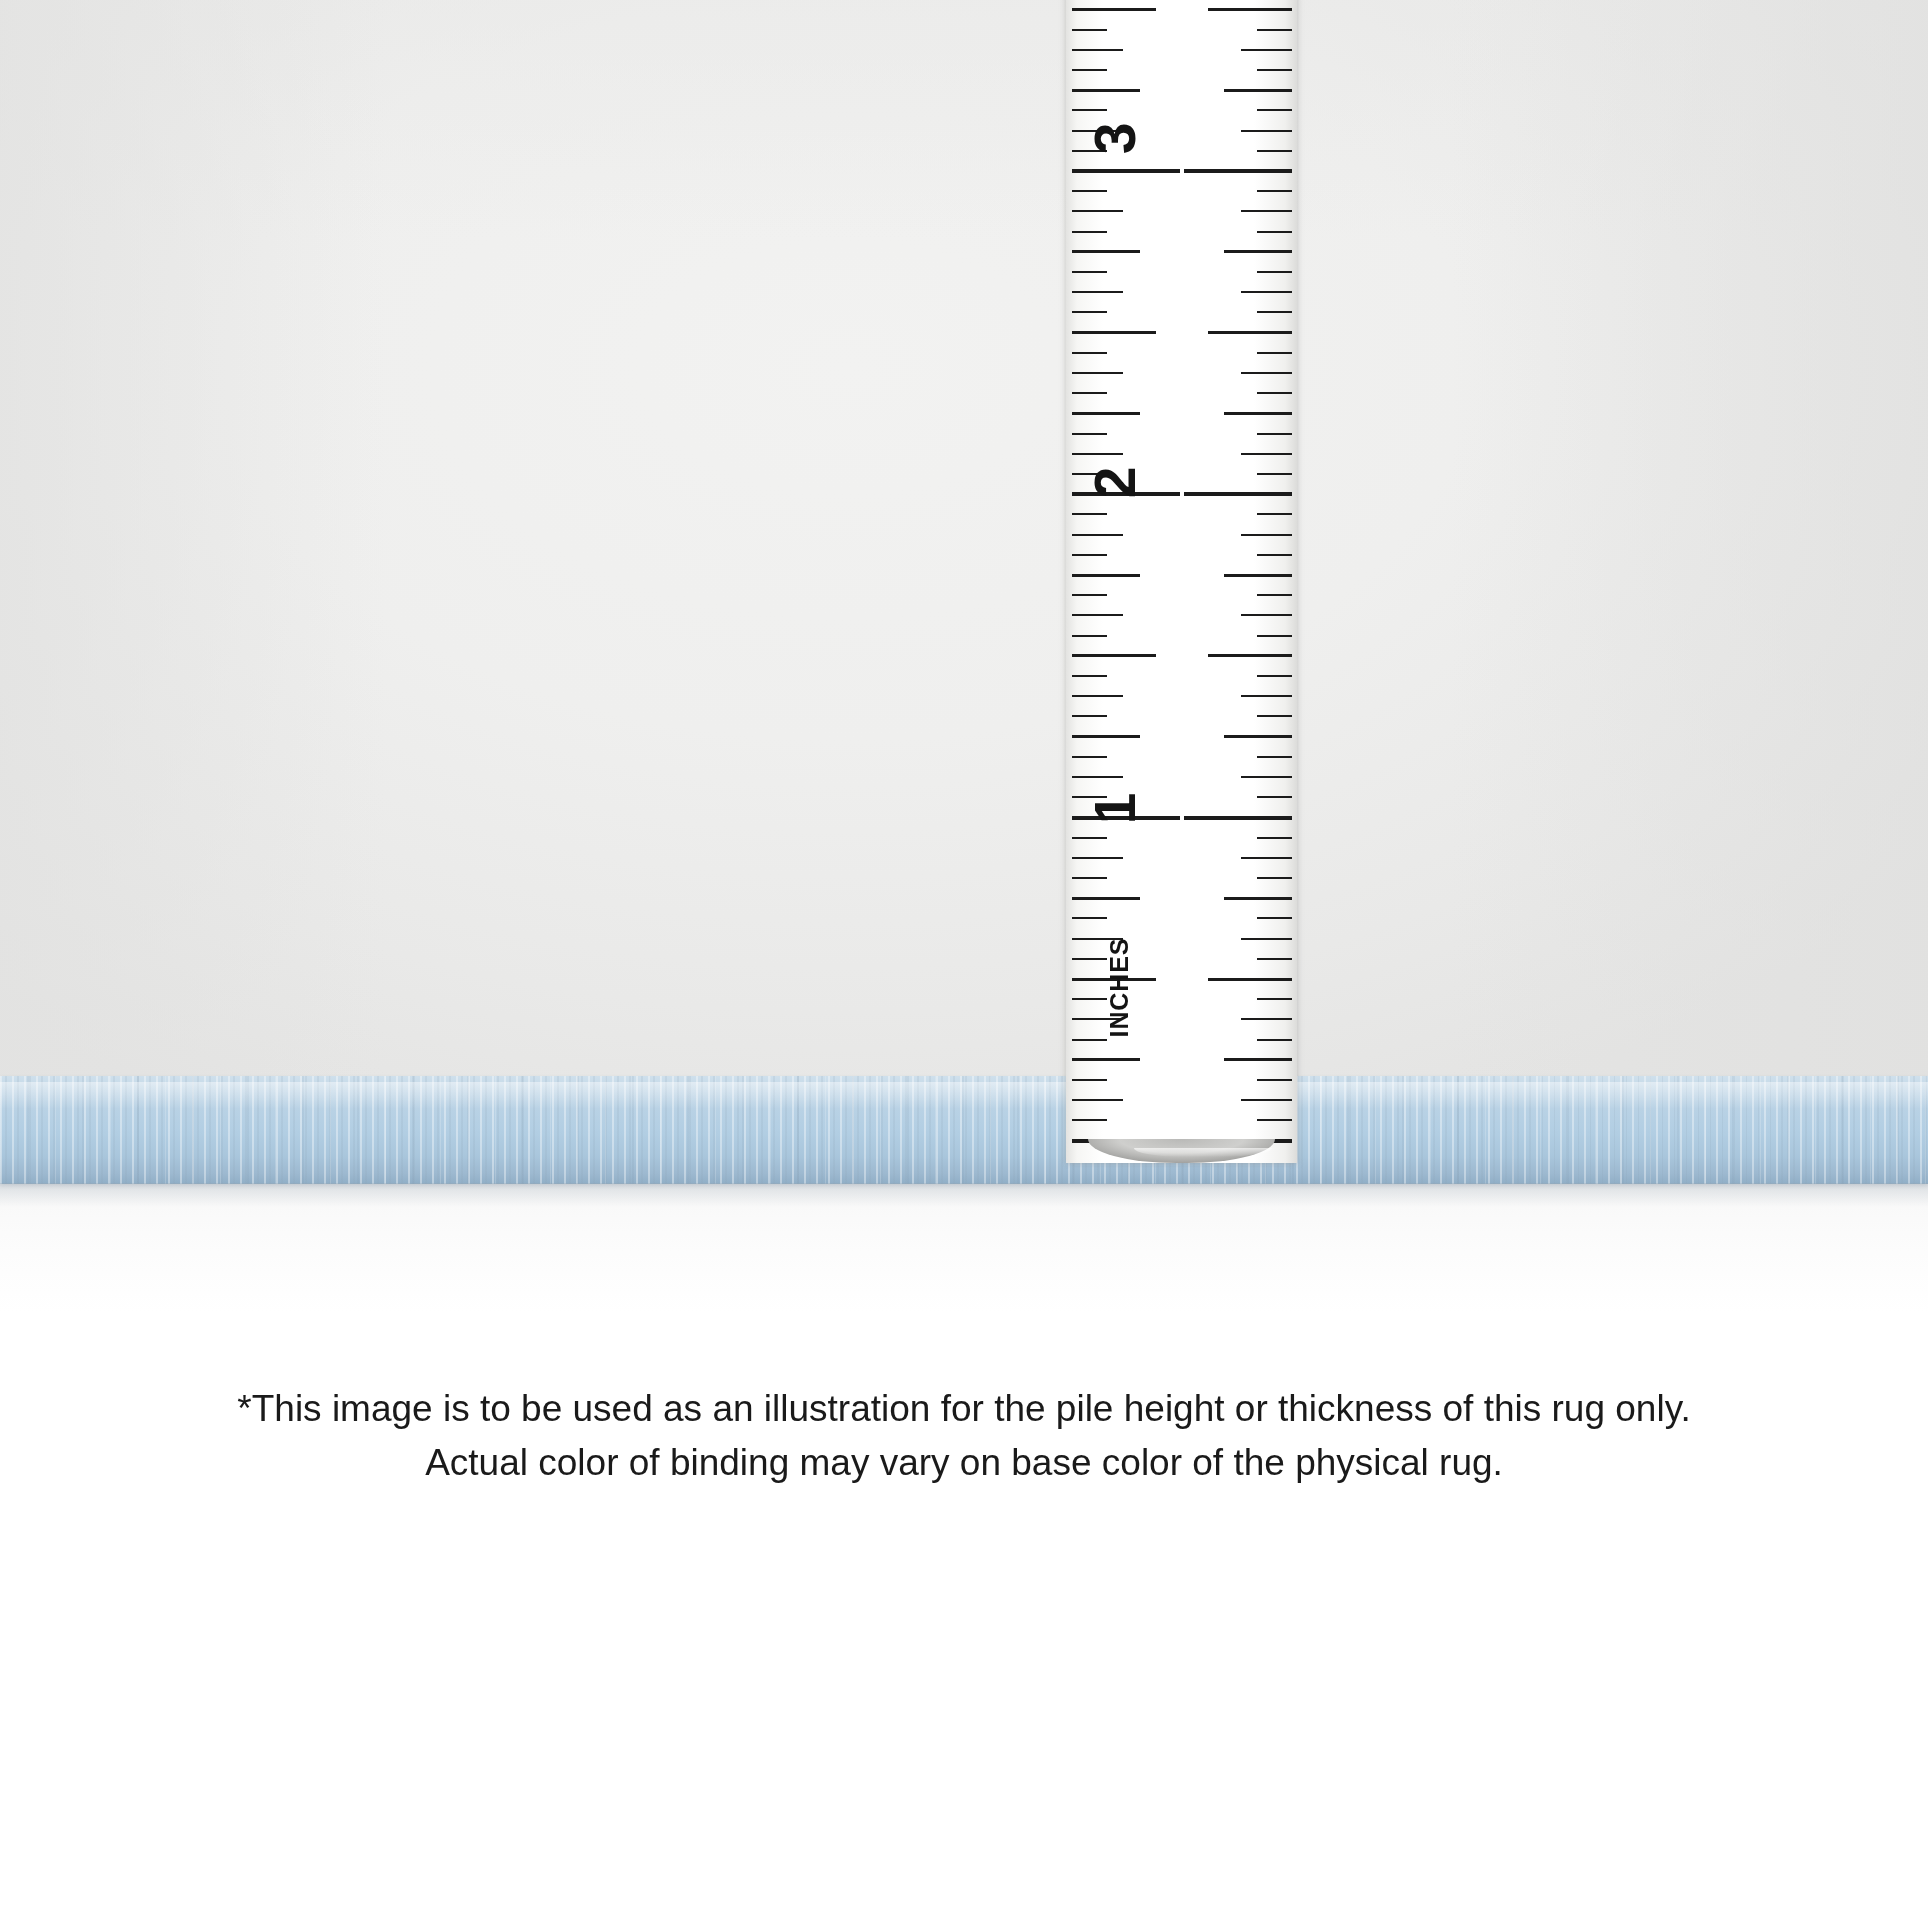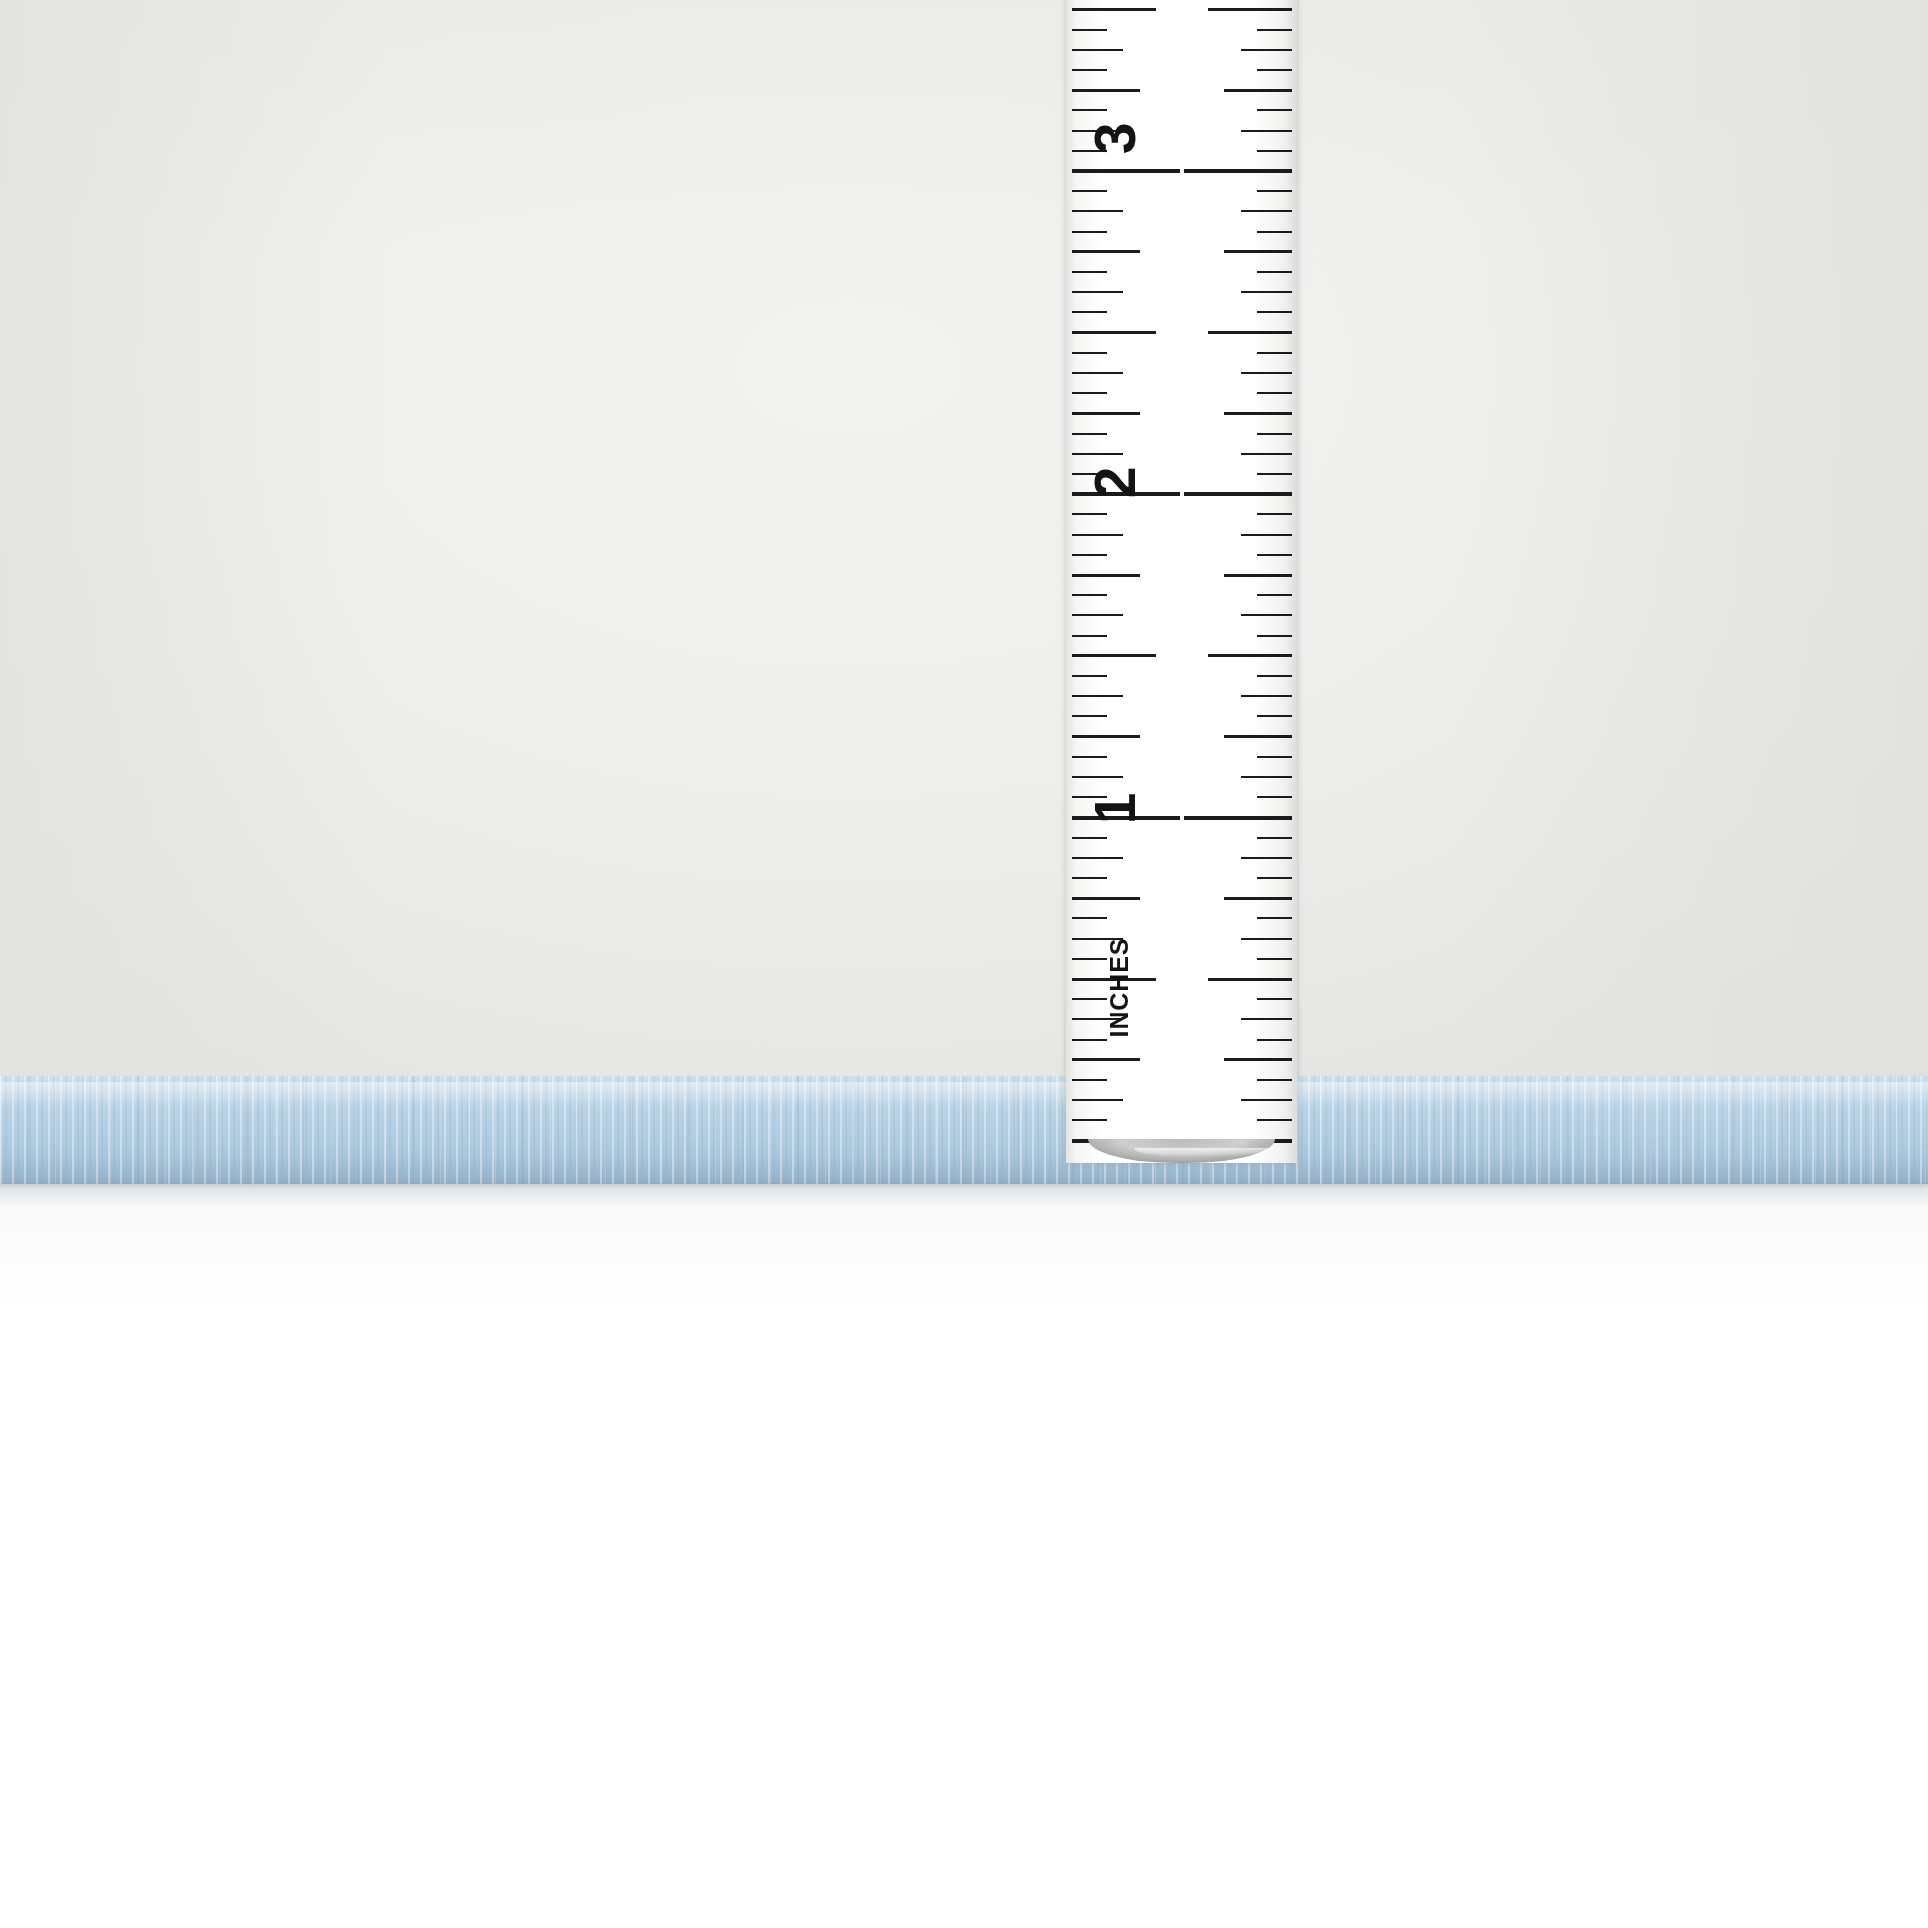--- a/index.html
+++ b/index.html
@@ -371,15 +371,19 @@
       <div class="ruler-num" style="left:-20px; top:459px; width:138px; text-align:center;">2</div>
       <div class="ruler-num" style="left:-20px; top:115px; width:138px; text-align:center;">3</div>
 
       <div class="ruler-tip">
         <div class="ruler-tip-shine"></div>
       </div>
     </div>
 
   </div>
 
+  <div class="caption">
+    <span class="caption-line">*This image is to be used as an illustration for the pile height or thickness of this rug only.</span>
+    <span class="caption-line">Actual color of binding may vary on base color of the physical rug.</span>
+  </div>
 
 </div>
 
 
 </body></html>

